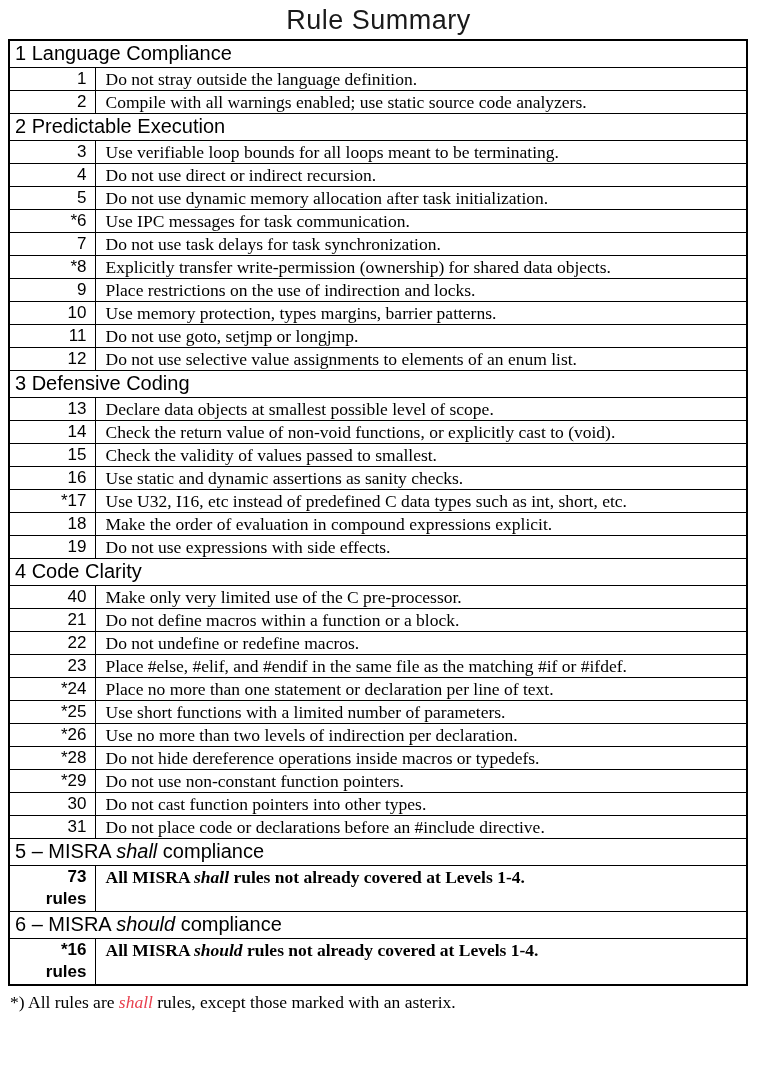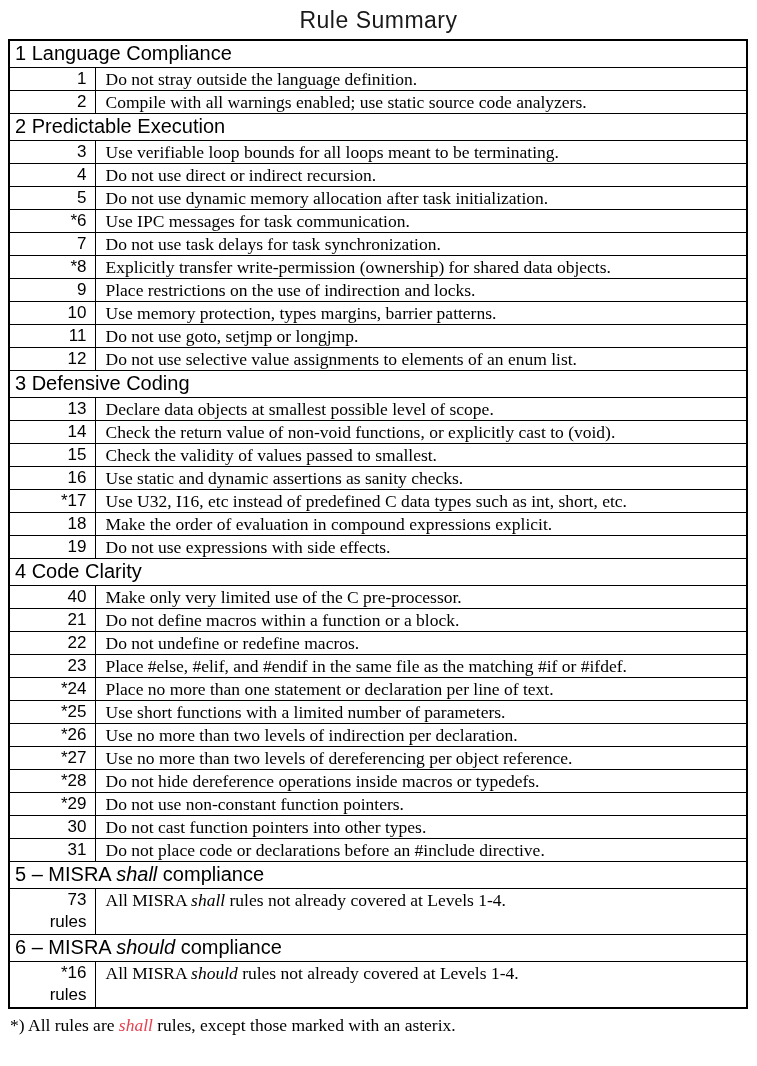--- a/index.html
+++ b/index.html
@@ -4,21 +4,21 @@
 <style>
   html,body{margin:0;padding:0;background:#ffffff;}
   body{
     width:757px;height:1066px;
     font-family:"Liberation Sans",sans-serif;
     color:#000;
     overflow:hidden;
   }
   .page-title{
     text-align:center;
-    font-size:23px;
+    font-size:27px;
     line-height:32px;
     padding-top:4px;
     color:#1a1a1a;
     letter-spacing:0.5px;
   }
   table.rule-table{
     border-collapse:collapse;
     table-layout:fixed;
     width:740px;
     margin:3px 0 0 8px;
@@ -30,21 +30,21 @@
     overflow:hidden;
   }
   tr.section-row td{
     font-size:20px;
     line-height:24px;
     height:25px;
     padding:0 0 1px 5px;
     white-space:nowrap;
   }
   tr.rule-row{height:23px;}
-  tr.rule-row.tall{height:46px;}
+  tr.rule-row.tall{height:46px;font-weight:bold;}
   td.num-cell{
     width:86px;
     text-align:right;
     font-size:17px;
     line-height:22px;
     padding:0 8px 0 0;
   }
   td.desc-cell{
     font-family:"Liberation Serif",serif;
     font-size:17.5px;
@@ -236,26 +236,20 @@
         <td class="desc-cell"><span>Use short functions with a limited number of parameters.</span></td>
       </tr>
       <tr class="rule-row">
         <td class="num-cell">
           <div>*26</div>
         </td>
         <td class="desc-cell"><span>Use no more than two levels of indirection per declaration.</span></td>
       </tr>
       <tr class="rule-row">
         <td class="num-cell">
-          <div>*27</div>
-        </td>
-        <td class="desc-cell"><span>Use no more than two levels of dereferencing per object reference.</span></td>
-      </tr>
-      <tr class="rule-row">
-        <td class="num-cell">
           <div>*28</div>
         </td>
         <td class="desc-cell"><span>Do not hide dereference operations inside macros or typedefs.</span></td>
       </tr>
       <tr class="rule-row">
         <td class="num-cell">
           <div>*29</div>
         </td>
         <td class="desc-cell"><span>Do not use non-constant function pointers.</span></td>
       </tr>

